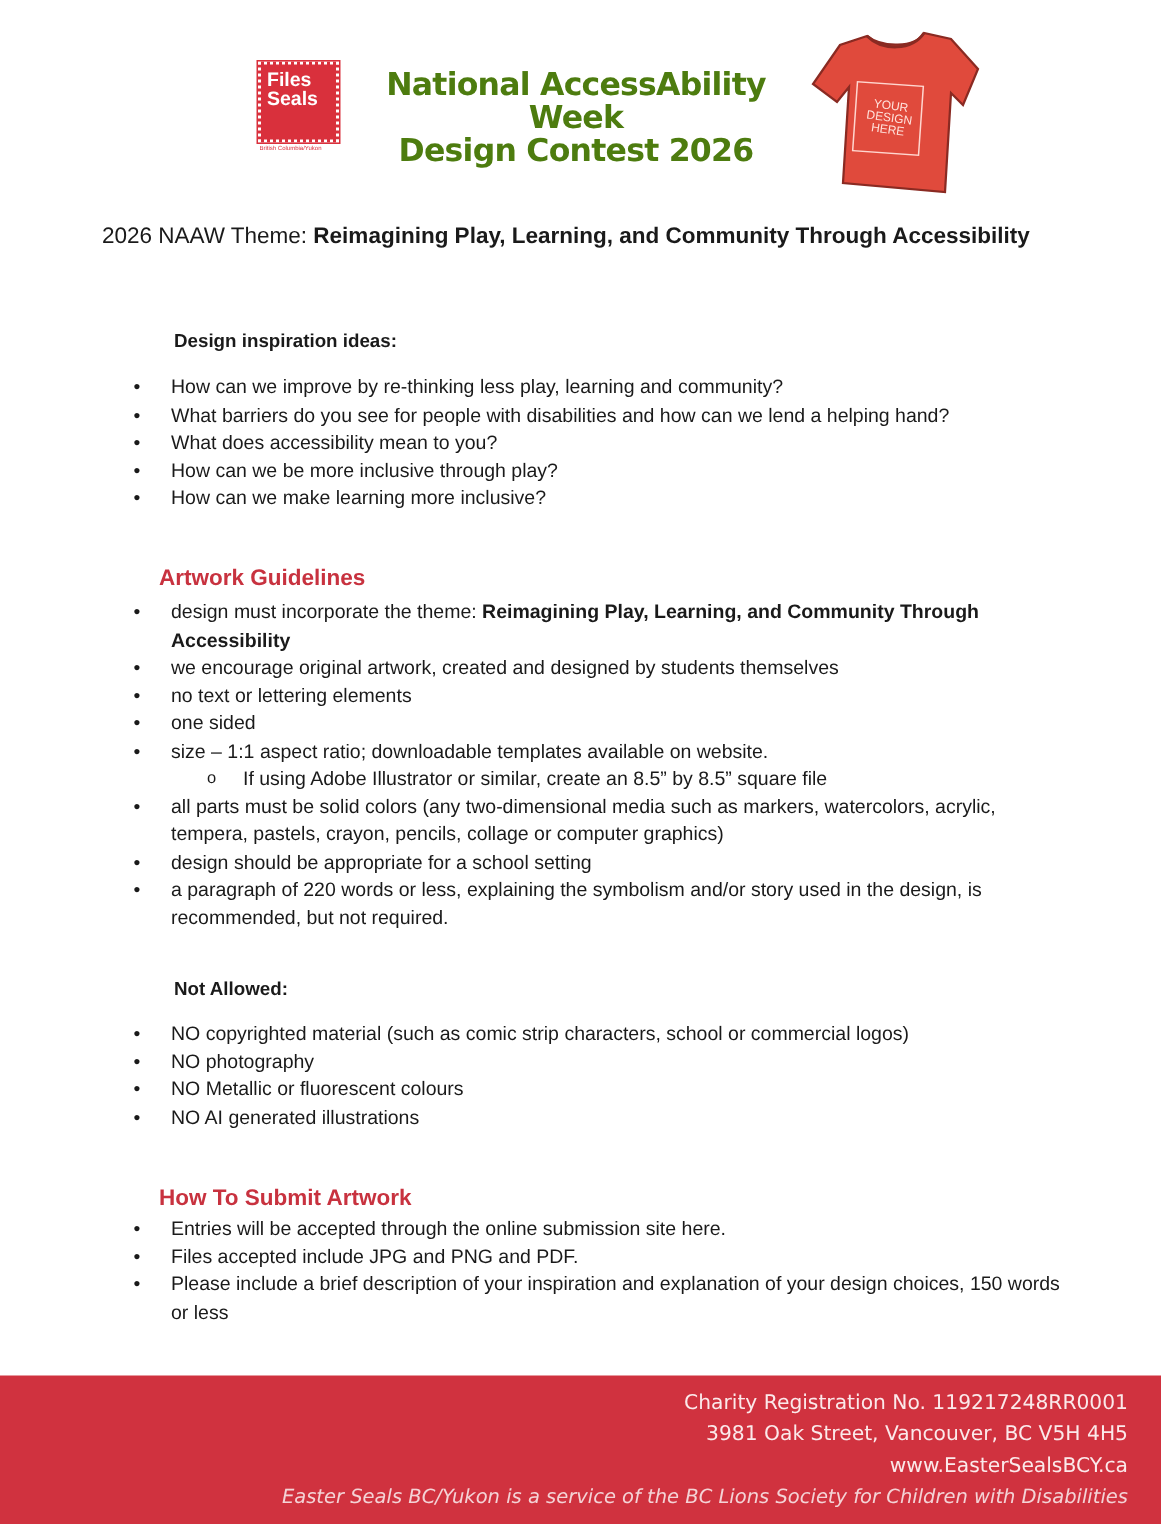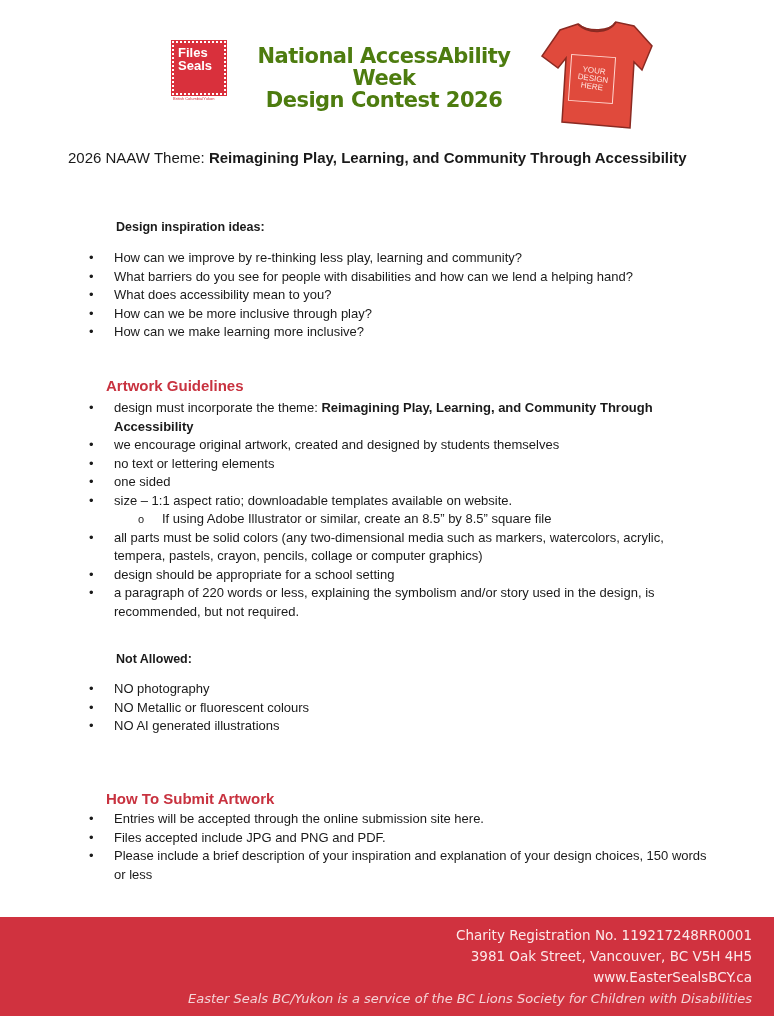--- a/index.html
+++ b/index.html
@@ -82,20 +82,21 @@
   <li>one sided</li>
   <li>size – 1:1 aspect ratio; downloadable templates available on website.</li>
   <li class="sub">If using Adobe Illustrator or similar, create an 8.5” by 8.5” square file</li>
   <li>all parts must be solid colors (any two-dimensional media such as markers, watercolors, acrylic, tempera, pastels, crayon, pencils, collage or computer graphics)</li>
   <li>design should be appropriate for a school setting</li>
   <li>a paragraph of 220 words or less, explaining the symbolism and/or story used in the design, is recommended, but not required.</li>
 </ul>
 
 <div class="h-bold" style="top:652px;">Not Allowed:</div>
 <ul class="list" style="left:68px; top:680px;">
+  <li>NO copyrighted material (such as comic strip characters, school or commercial logos)</li>
   <li>NO photography</li>
   <li>NO Metallic or fluorescent colours</li>
   <li>NO AI generated illustrations</li>
 </ul>
 
 <div class="h-red" style="top:790px;">How To Submit Artwork</div>
 <ul class="list" style="left:68px; top:810px;">
   <li>Entries will be accepted through the online submission site here.</li>
   <li>Files accepted include JPG and PNG and PDF.</li>
   <li>Please include a brief description of your inspiration and explanation of your design choices, 150 words or less</li>

